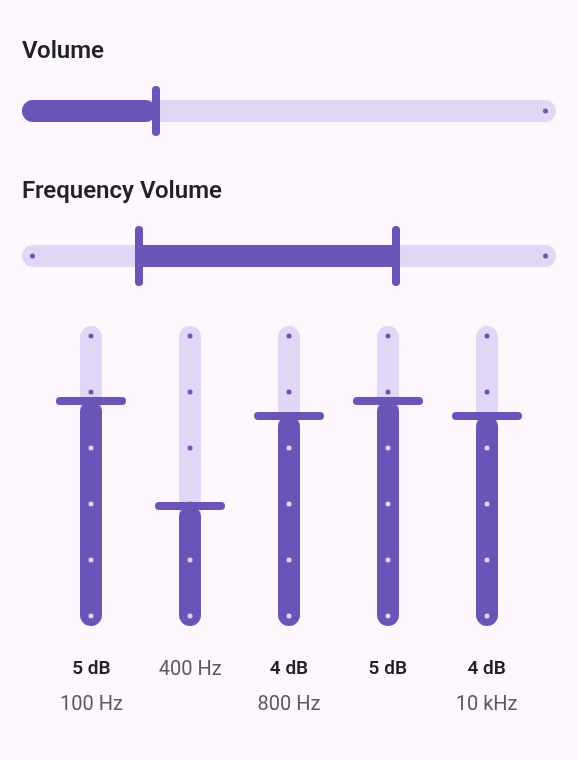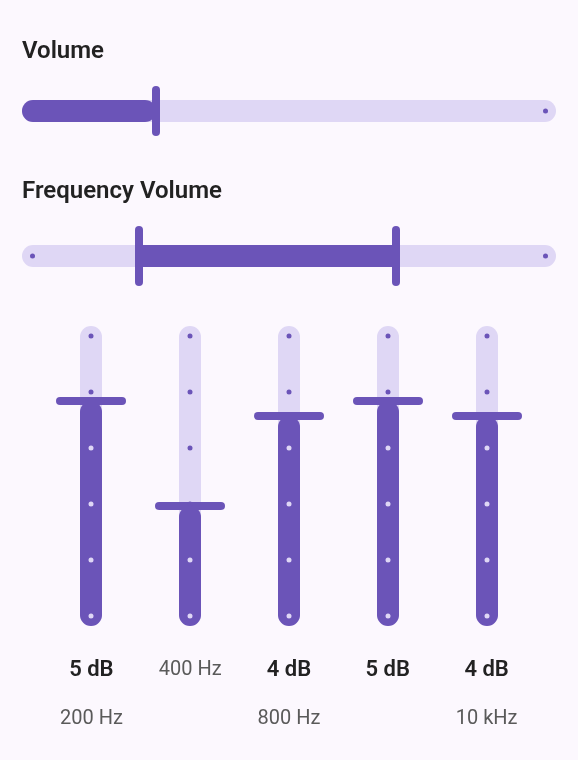--- a/index.html
+++ b/index.html
@@ -158,24 +158,24 @@
     display: flex;
     justify-content: space-around;
     padding: 0 20px;
     margin-top: 30px;
   }
   .label-col {
     width: 80px;
     text-align: center;
   }
   .db-label {
-    font-size: 22px;
+    font-size: 19px;
     font-weight: 600;
     color: #222;
-    margin-bottom: 24px;
+    margin-bottom: 12px;
     white-space: nowrap;
   }
   .hz-label {
     font-size: 20px;
     font-weight: 400;
     color: #5a5a5a;
     white-space: nowrap;
   }
 </style>
 </head>
@@ -264,21 +264,21 @@
         <span class="v-dot" style="top: 122px; background: rgb(223, 215, 245);"></span>
         <span class="v-dot" style="top: 178px; background: rgb(223, 215, 245);"></span>
         <span class="v-dot" style="top: 234px; background: rgb(223, 215, 245);"></span>
         <span class="v-dot" style="top: 290px; background: rgb(223, 215, 245);"></span>
       </div>
     </div>
   </div>
 <div class="labels-row" id="labels-row">
     <div class="label-col">
       <div class="db-label">5 dB</div>
-      <div class="hz-label">200 Hz</div>
+      <div class="hz-label">100 Hz</div>
     </div>
     <div class="label-col">
       <div class="hz-label">400 Hz</div>
     </div>
     <div class="label-col">
       <div class="db-label">4 dB</div>
       <div class="hz-label">800 Hz</div>
     </div>
     <div class="label-col">
       <div class="db-label">5 dB</div>

